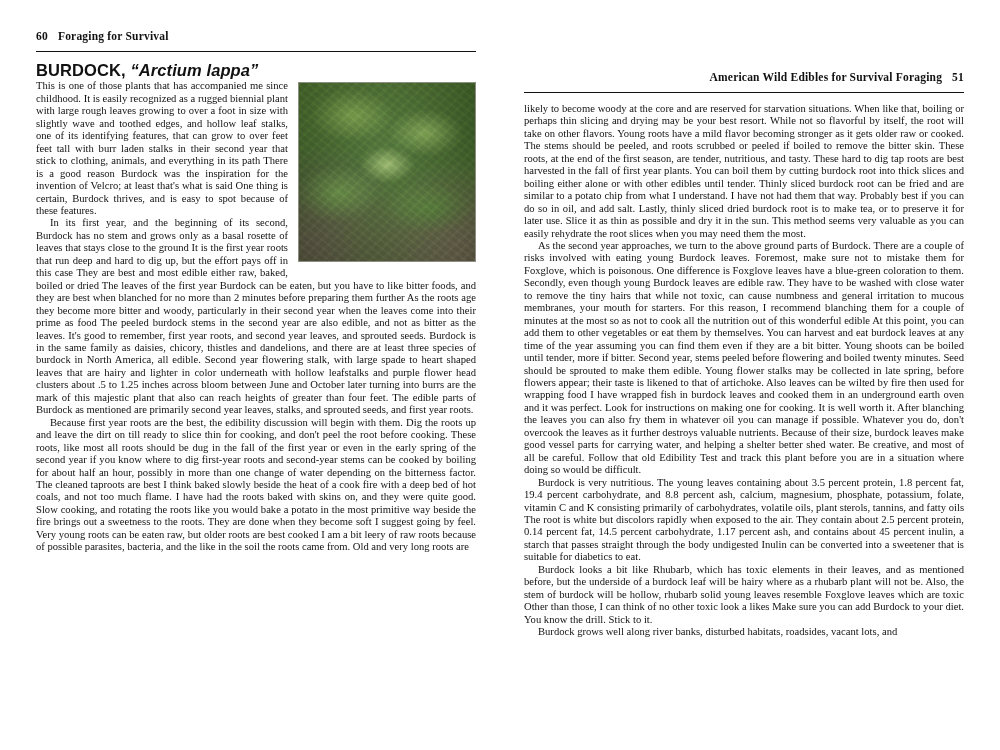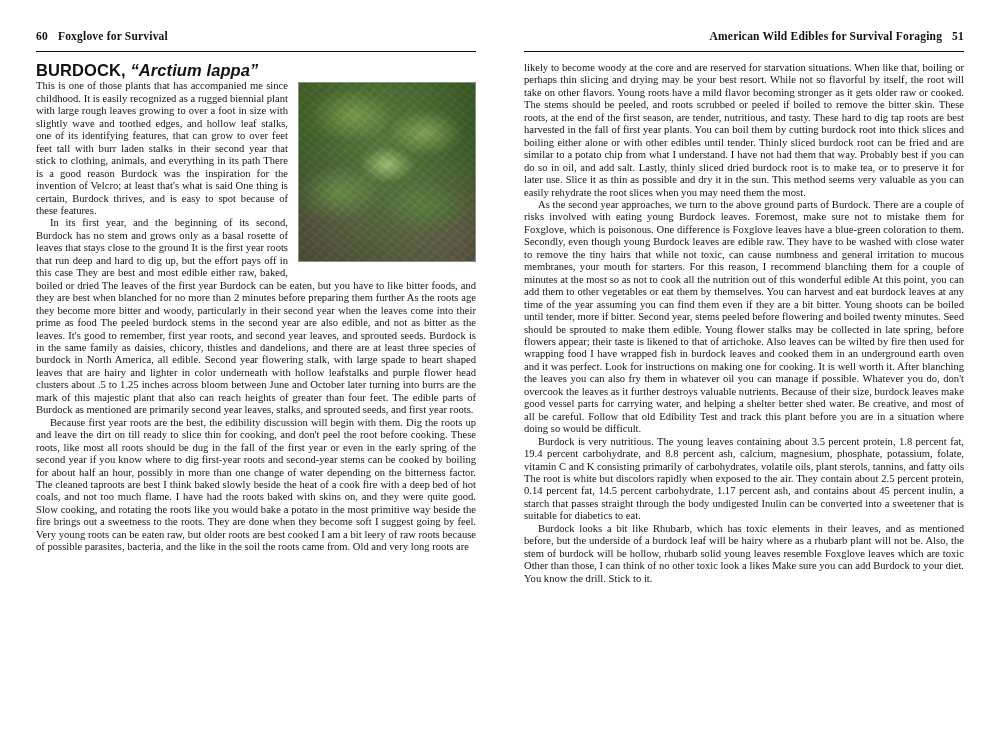--- a/index.html
+++ b/index.html
@@ -52,20 +52,21 @@
     border-bottom: 1.4px solid #111;
     padding-bottom: 5px;
     margin-bottom: 10px;
     height: 16px;
   }
   .running-head.left-head .folio {
     margin-right: 10px;
   }
   .running-head.right-head {
     justify-content: flex-end;
+    margin-top: 41px;
   }
   .running-head.right-head .folio {
     margin-left: 10px;
   }
   .head-title {
     font-weight: bold;
   }
   .folio {
     font-weight: bold;
   }
@@ -133,21 +134,21 @@
 </style>
 </head>
 <body>
 
 <div class="page">
   <div class="spread">
 
     <div class="page-half left">
       <div class="running-head left-head">
         <span class="folio">60</span>
-        <span class="head-title">Foxglove for Survival</span>
+        <span class="head-title">Foraging for Survival</span>
       </div>
 
       <div class="body-col">
 
         <h2 class="section-title">
           <span>BURDOCK,</span>
           <span class="latin">“Arctium lappa”</span>
         </h2>
 
         <div class="figure">
@@ -166,17 +167,18 @@
       <div class="running-head right-head">
         <span class="head-title">American Wild Edibles for Survival Foraging</span>
         <span class="folio">51</span>
       </div>
 
       <div class="body-col">
         <p class="noindent">likely to become woody at the core and are reserved for starvation situations. When like that, boiling or perhaps thin slicing and drying may be your best resort. While not so flavorful by itself, the root will take on other flavors. Young roots have a mild flavor becoming stronger as it gets older raw or cooked. The stems should be peeled, and roots scrubbed or peeled if boiled to remove the bitter skin. These roots, at the end of the first season, are tender, nutritious, and tasty. These hard to dig tap roots are best harvested in the fall of first year plants. You can boil them by cutting burdock root into thick slices and boiling either alone or with other edibles until tender. Thinly sliced burdock root can be fried and are similar to a potato chip from what I understand. I have not had them that way. Probably best if you can do so in oil, and add salt. Lastly, thinly sliced dried burdock root is to make tea, or to preserve it for later use. Slice it as thin as possible and dry it in the sun. This method seems very valuable as you can easily rehydrate the root slices when you may need them the most.</p>
         <p>As the second year approaches, we turn to the above ground parts of Burdock. There are a couple of risks involved with eating young Burdock leaves. Foremost, make sure not to mistake them for Foxglove, which is poisonous. One difference is Foxglove leaves have a blue-green coloration to them. Secondly, even though young Burdock leaves are edible raw. They have to be washed with close water to remove the tiny hairs that while not toxic, can cause numbness and general irritation to mucous membranes, your mouth for starters. For this reason, I recommend blanching them for a couple of minutes at the most so as not to cook all the nutrition out of this wonderful edible At this point, you can add them to other vegetables or eat them by themselves. You can harvest and eat burdock leaves at any time of the year assuming you can find them even if they are a bit bitter. Young shoots can be boiled until tender, more if bitter. Second year, stems peeled before flowering and boiled twenty minutes. Seed should be sprouted to make them edible. Young flower stalks may be collected in late spring, before flowers appear; their taste is likened to that of artichoke. Also leaves can be wilted by fire then used for wrapping food I have wrapped fish in burdock leaves and cooked them in an underground earth oven and it was perfect. Look for instructions on making one for cooking. It is well worth it. After blanching the leaves you can also fry them in whatever oil you can manage if possible. Whatever you do, don't overcook the leaves as it further destroys valuable nutrients. Because of their size, burdock leaves make good vessel parts for carrying water, and helping a shelter better shed water. Be creative, and most of all be careful. Follow that old Edibility Test and track this plant before you are in a situation where doing so would be difficult.</p>
         <p>Burdock is very nutritious. The young leaves containing about 3.5 percent protein, 1.8 percent fat, 19.4 percent carbohydrate, and 8.8 percent ash, calcium, magnesium, phosphate, potassium, folate, vitamin C and K consisting primarily of carbohydrates, volatile oils, plant sterols, tannins, and fatty oils The root is white but discolors rapidly when exposed to the air. They contain about 2.5 percent protein, 0.14 percent fat, 14.5 percent carbohydrate, 1.17 percent ash, and contains about 45 percent inulin, a starch that passes straight through the body undigested Inulin can be converted into a sweetener that is suitable for diabetics to eat.</p>
         <p>Burdock looks a bit like Rhubarb, which has toxic elements in their leaves, and as mentioned before, but the underside of a burdock leaf will be hairy where as a rhubarb plant will not be. Also, the stem of burdock will be hollow, rhubarb solid young leaves resemble Foxglove leaves which are toxic Other than those, I can think of no other toxic look a likes Make sure you can add Burdock to your diet. You know the drill. Stick to it.</p>
+        <p>Burdock grows well along river banks, disturbed habitats, roadsides, vacant lots, and</p>
       </div>
     </div>
 
   </div>
 </div>
 
 </body></html>

